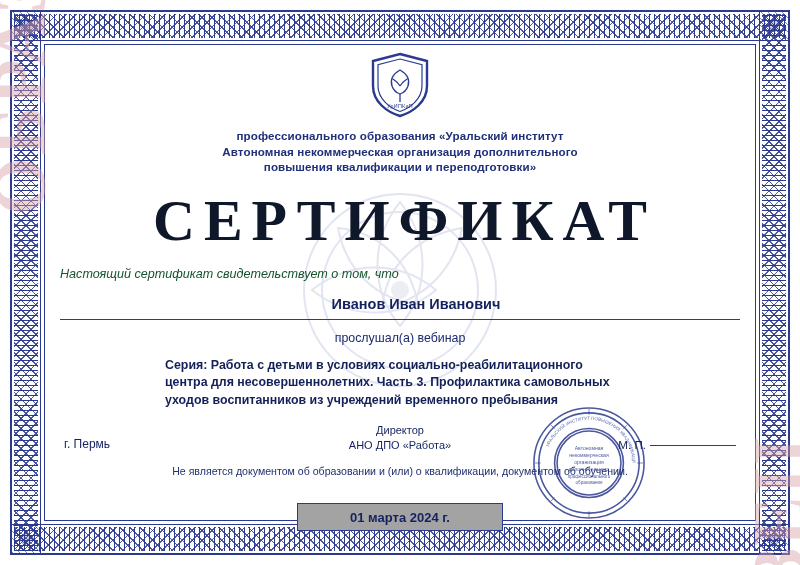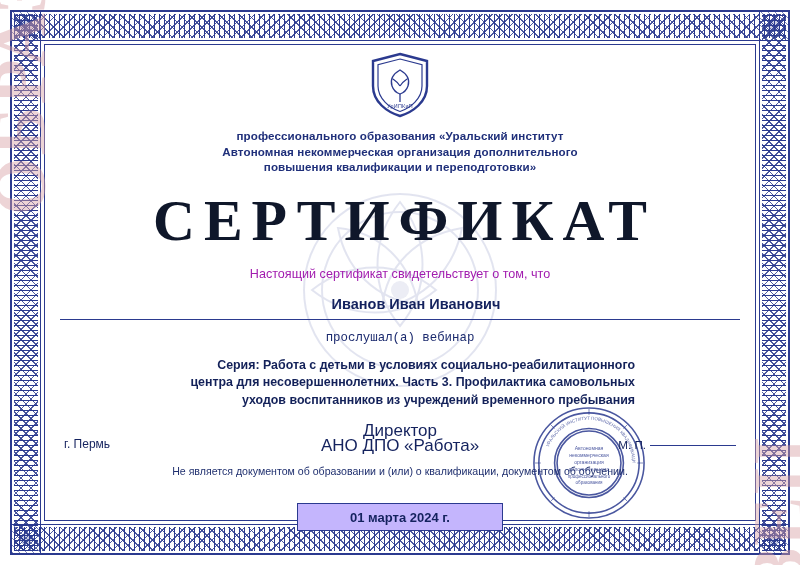--- a/index.html
+++ b/index.html
@@ -180,23 +180,24 @@
     font-family: "Liberation Serif", serif;
     font-weight: bold;
     font-size: 58px;
     letter-spacing: 9px;
     text-indent: 9px;
     line-height: 64px;
   }
 
   .subtitle {
     margin-top: 14px;
-    text-align: center;
-    color: #a21caf;
+    text-align: left;
+    color: #14532d;
     font-size: 12.6px;
+    font-style: italic;
   }
 
   .name-block {
     margin: 14px auto 0;
     width: 100%;
     text-align: center;
     position: relative;
   }
   .name {
     display: inline-block;
@@ -210,27 +211,26 @@
     margin: 4px auto 0;
     width: 100%;
     border-bottom: 1.2px solid #2b3a8f;
   }
 
   .attended {
     margin-top: 11px;
     text-align: center;
     color: #1b2a6e;
     font-size: 12.4px;
-    font-family: Liberation Mono, monospace;
   }
 
   .course {
     margin: 12px auto 0;
     width: 470px;
-    text-align: right;
+    text-align: left;
     color: #132159;
     font-weight: bold;
     font-size: 12.4px;
     line-height: 17.5px;
   }
 
   
   .stamp {
     position: absolute;
     left: 470px;
@@ -255,21 +255,21 @@
     color: #14225e;
     font-size: 12px;
   }
   .director {
     position: absolute;
     left: 50%;
     transform: translateX(-50%);
     bottom: -2px;
     text-align: center;
     color: #14225e;
-    font-size: 17px;
+    font-size: 11px;
     line-height: 15px;
     width: 240px;
   }
   .mp {
     position: absolute;
     right: 4px;
     bottom: 0;
     color: #14225e;
     font-size: 11.6px;
     white-space: nowrap;
@@ -297,21 +297,21 @@
     position: absolute;
     left: 50%;
     transform: translateX(-50%);
     bottom: -18px;
     width: 206px;
     height: 28px;
     border: 1.4px solid #2b3a8f;
     display: flex;
     align-items: center;
     justify-content: center;
-    background: #c4b5fd;
+    background: #a3a3a3;
     box-sizing: border-box;
   }
   .date-box span {
     color: #14225e;
     font-weight: bold;
     font-size: 13px;
   }
 </style>
 </head>
 <body>

